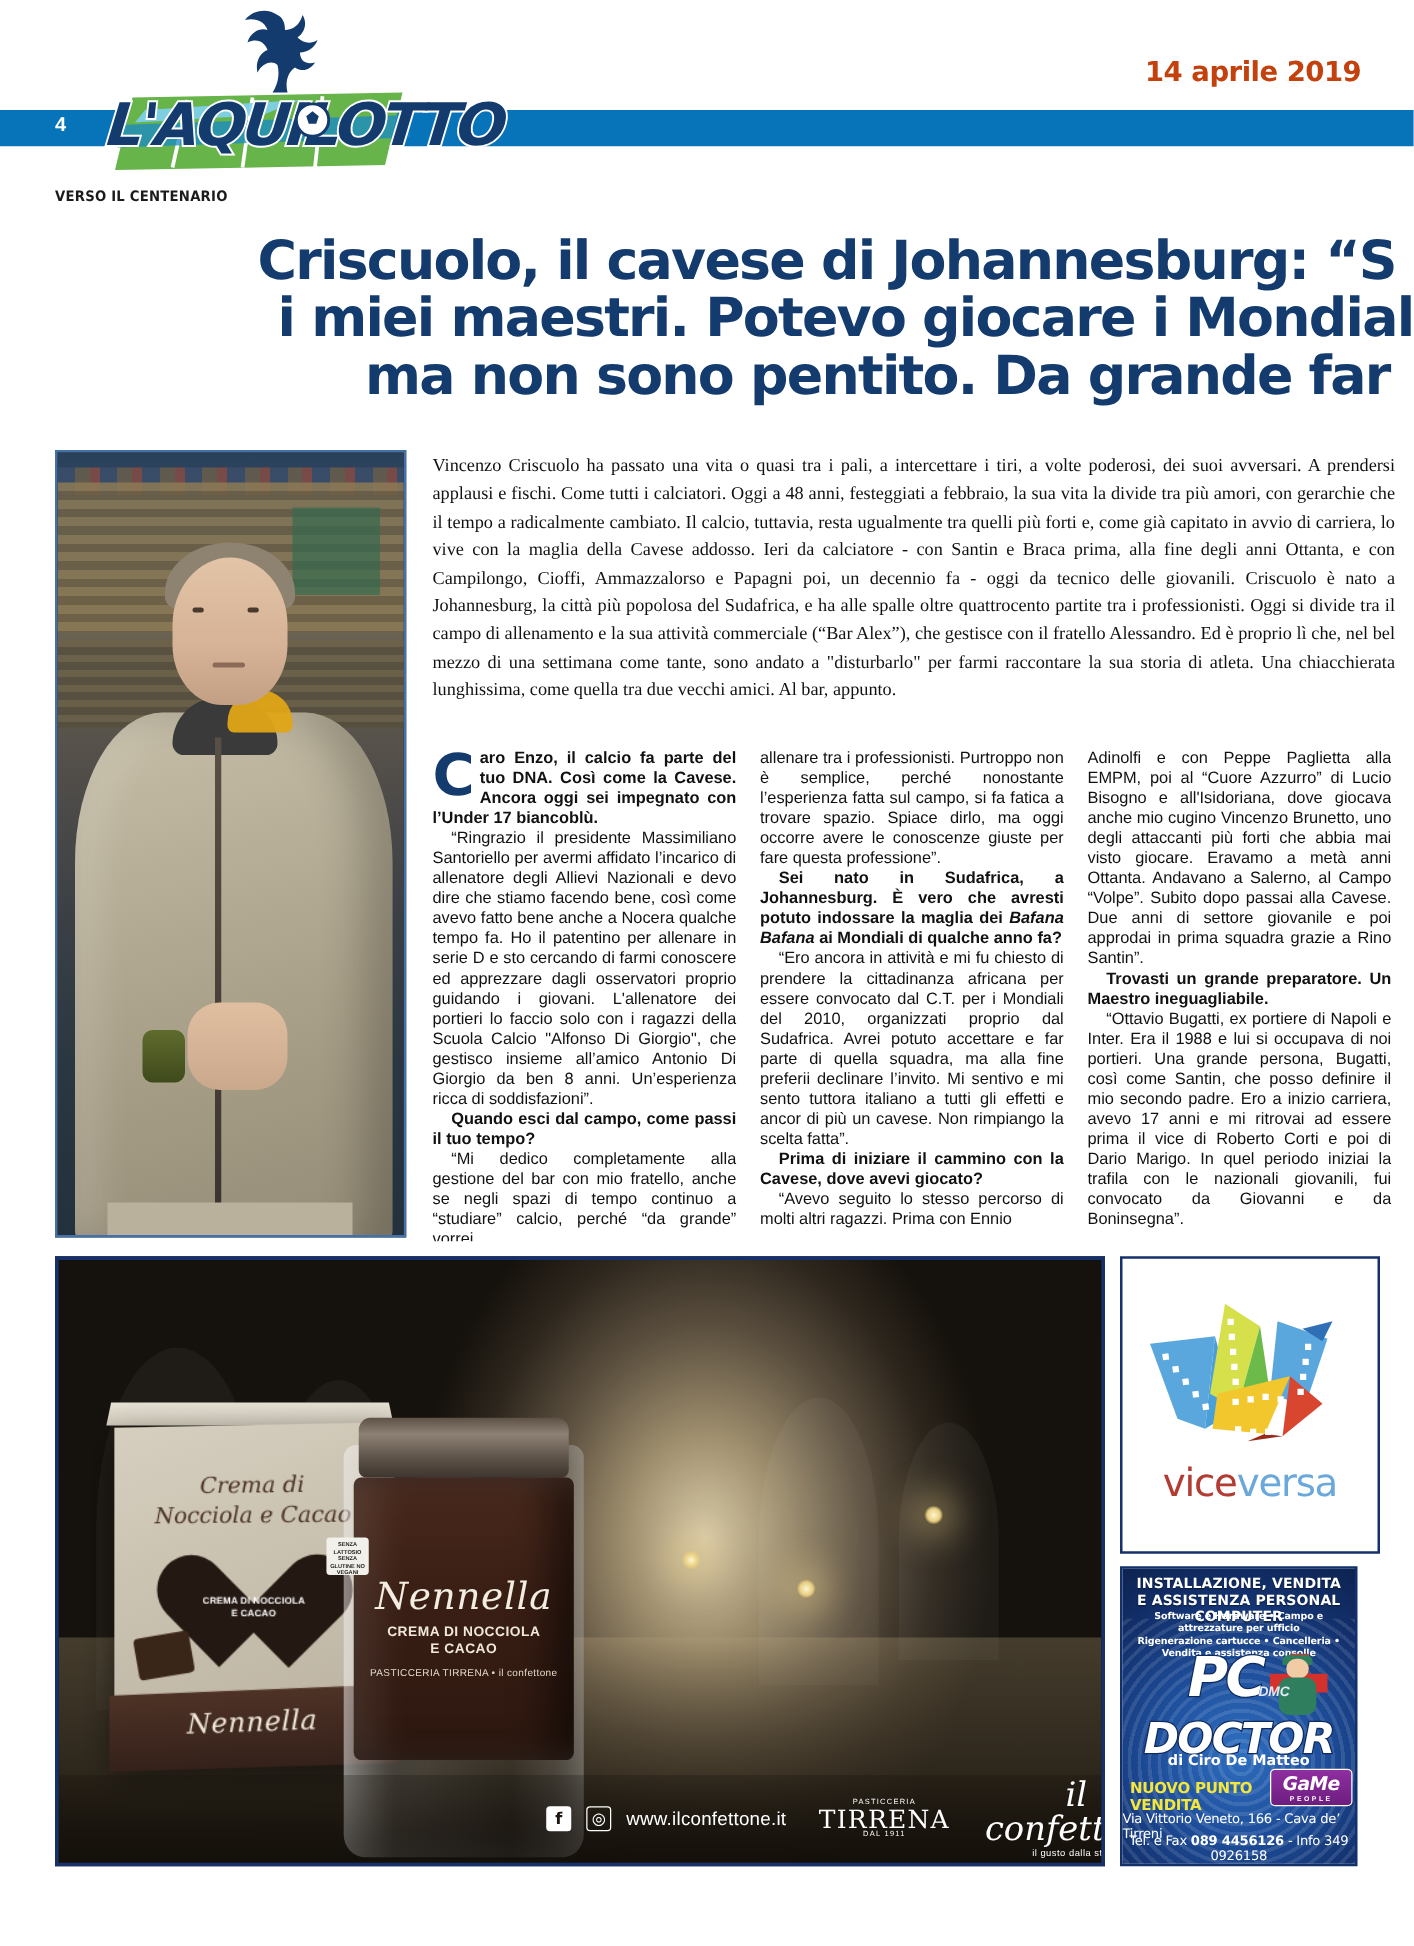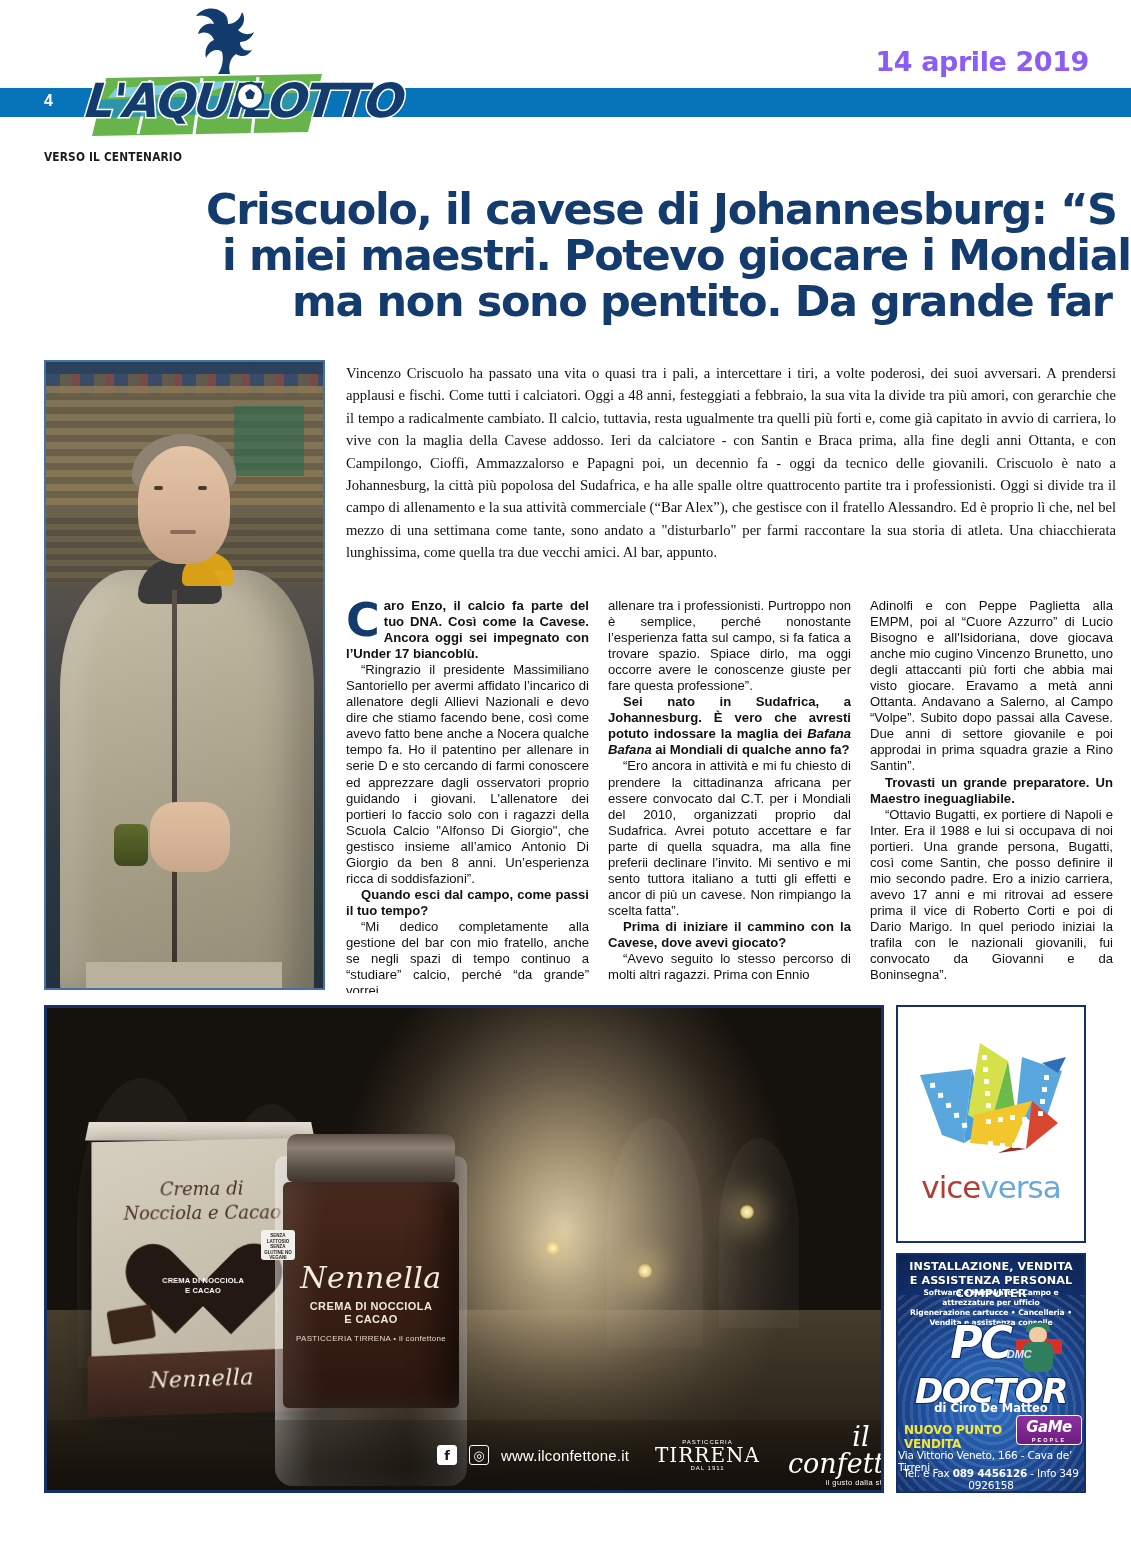--- a/index.html
+++ b/index.html
@@ -15,21 +15,21 @@
   .masthead-bar {
     position: absolute; left: 0; top: 88px; width: 1131px; height: 29px;
     background: #0773b8;
   }
   .page-number {
     position: absolute; left: 44px; top: 92px;
     color: #ffffff; font-size: 16px; font-weight: bold; letter-spacing: .3px;
   }
   .issue-date {
     position: absolute; right: 42px; top: 46px;
-    color: #8b5cf6; font-size: 27px; font-weight: bold;
+    color: #c2410c; font-size: 22px; font-weight: bold;
     font-family: "DejaVu Sans", sans-serif; letter-spacing: -0.4px;
   }
   
   .logo-wrap { position: absolute; left: 70px; top: 18px; width: 290px; height: 125px; }
   .logo-pitch {
     position: absolute; left: 20px; top: 52px; width: 240px; height: 70px;
   }
   .logo-text {
     position: absolute; left: 16px; top: 55px;
     font-family: "DejaVu Sans", sans-serif;
@@ -300,21 +300,21 @@
   .tirrena .t-m{ font-size:20px; font-family:"DejaVu Serif",serif; letter-spacing:1px; display:block; }
   .tirrena .t-b{ font-size:6px; letter-spacing:1px; display:block; }
   .confettone {
     color:#fff; margin-left:16px; text-align:center; line-height:1;
   }
   .confettone .c-m{ font-family:"DejaVu Serif",serif; font-style:italic; font-size:27px; display:block; }
   .confettone .c-s{ font-size:7.5px; letter-spacing:.4px; display:block; margin-top:2px; }
 
   
   .ad-vice {
-    position:absolute; left: 896px; top: 1005px; width: 190px; height: 238px;
+    position:absolute; left: 896px; top: 1005px; width: 208px; height: 238px;
     border:2px solid #16306b; background:#fff;
   }
   .vice-bird { position:absolute; left:18px; top:24px; width:156px; height:130px; }
   .vice-word {
     position:absolute; left:0; right:0; top:162px; text-align:center;
     font-family:"DejaVu Sans", sans-serif; font-size:31px; letter-spacing:-1px;
   }
   .vice-word .v1{ color:#b23b32; }
   .vice-word .v2{ color:#6aa8dc; }
 

